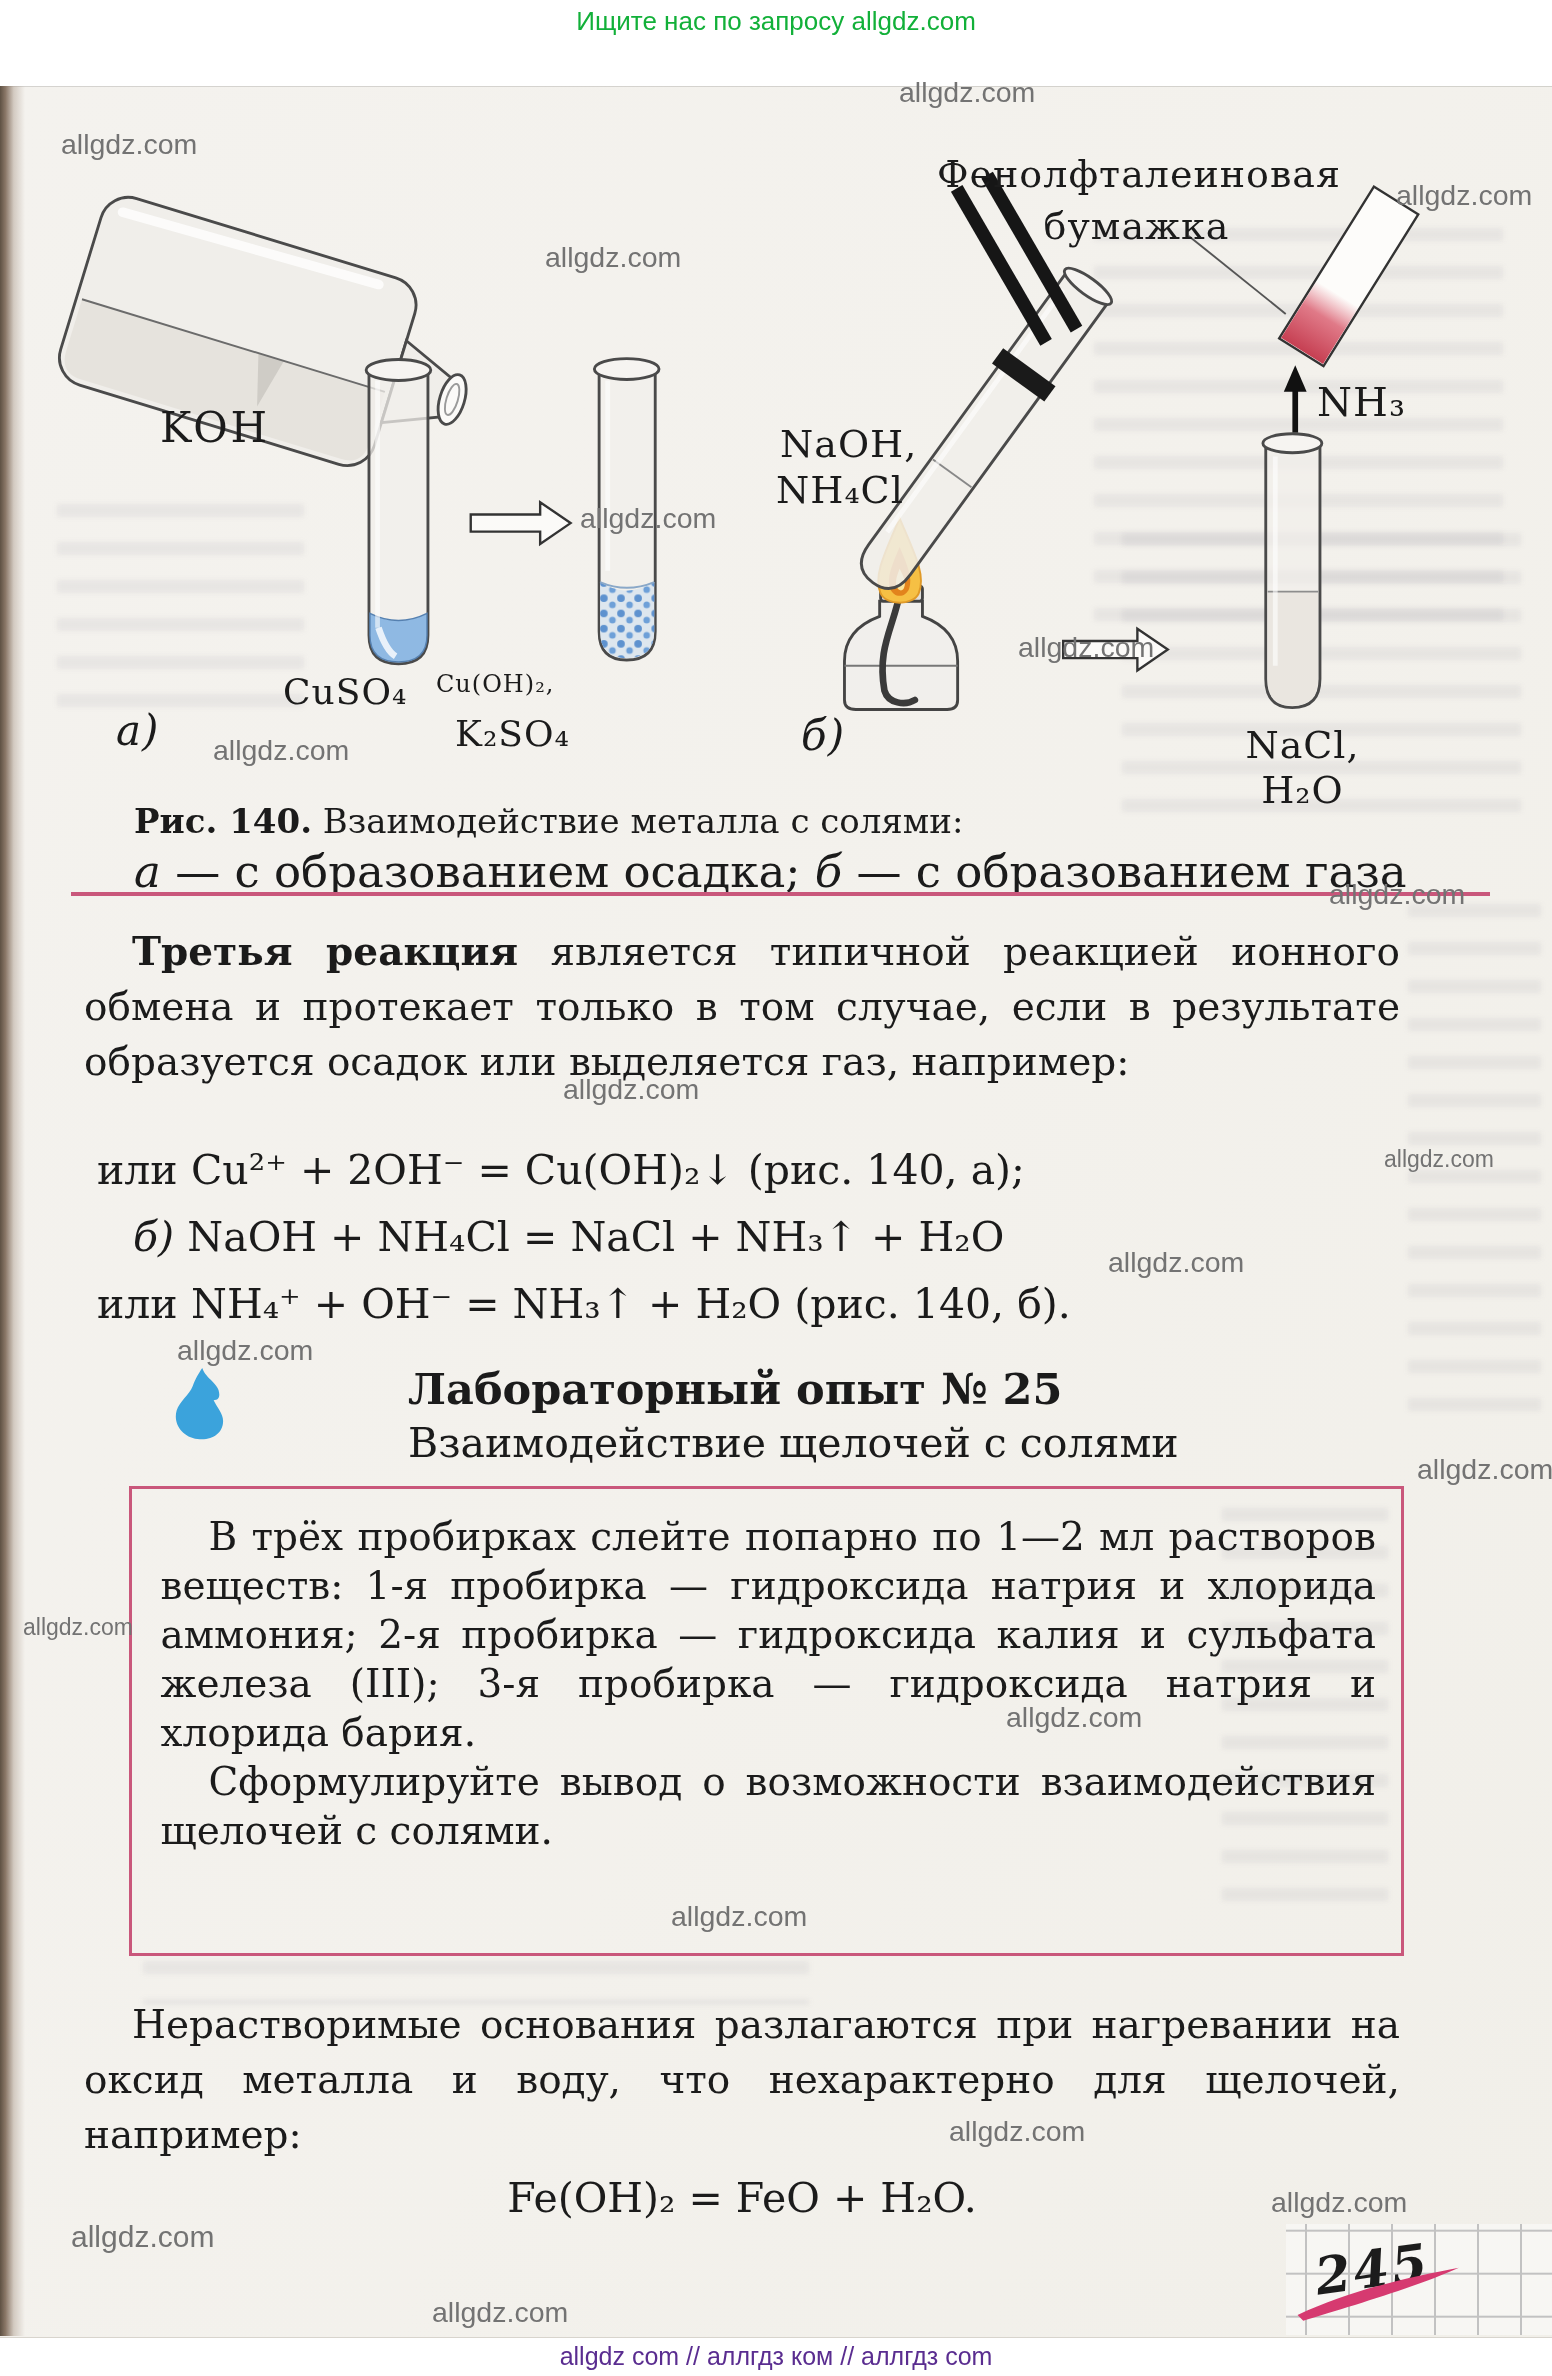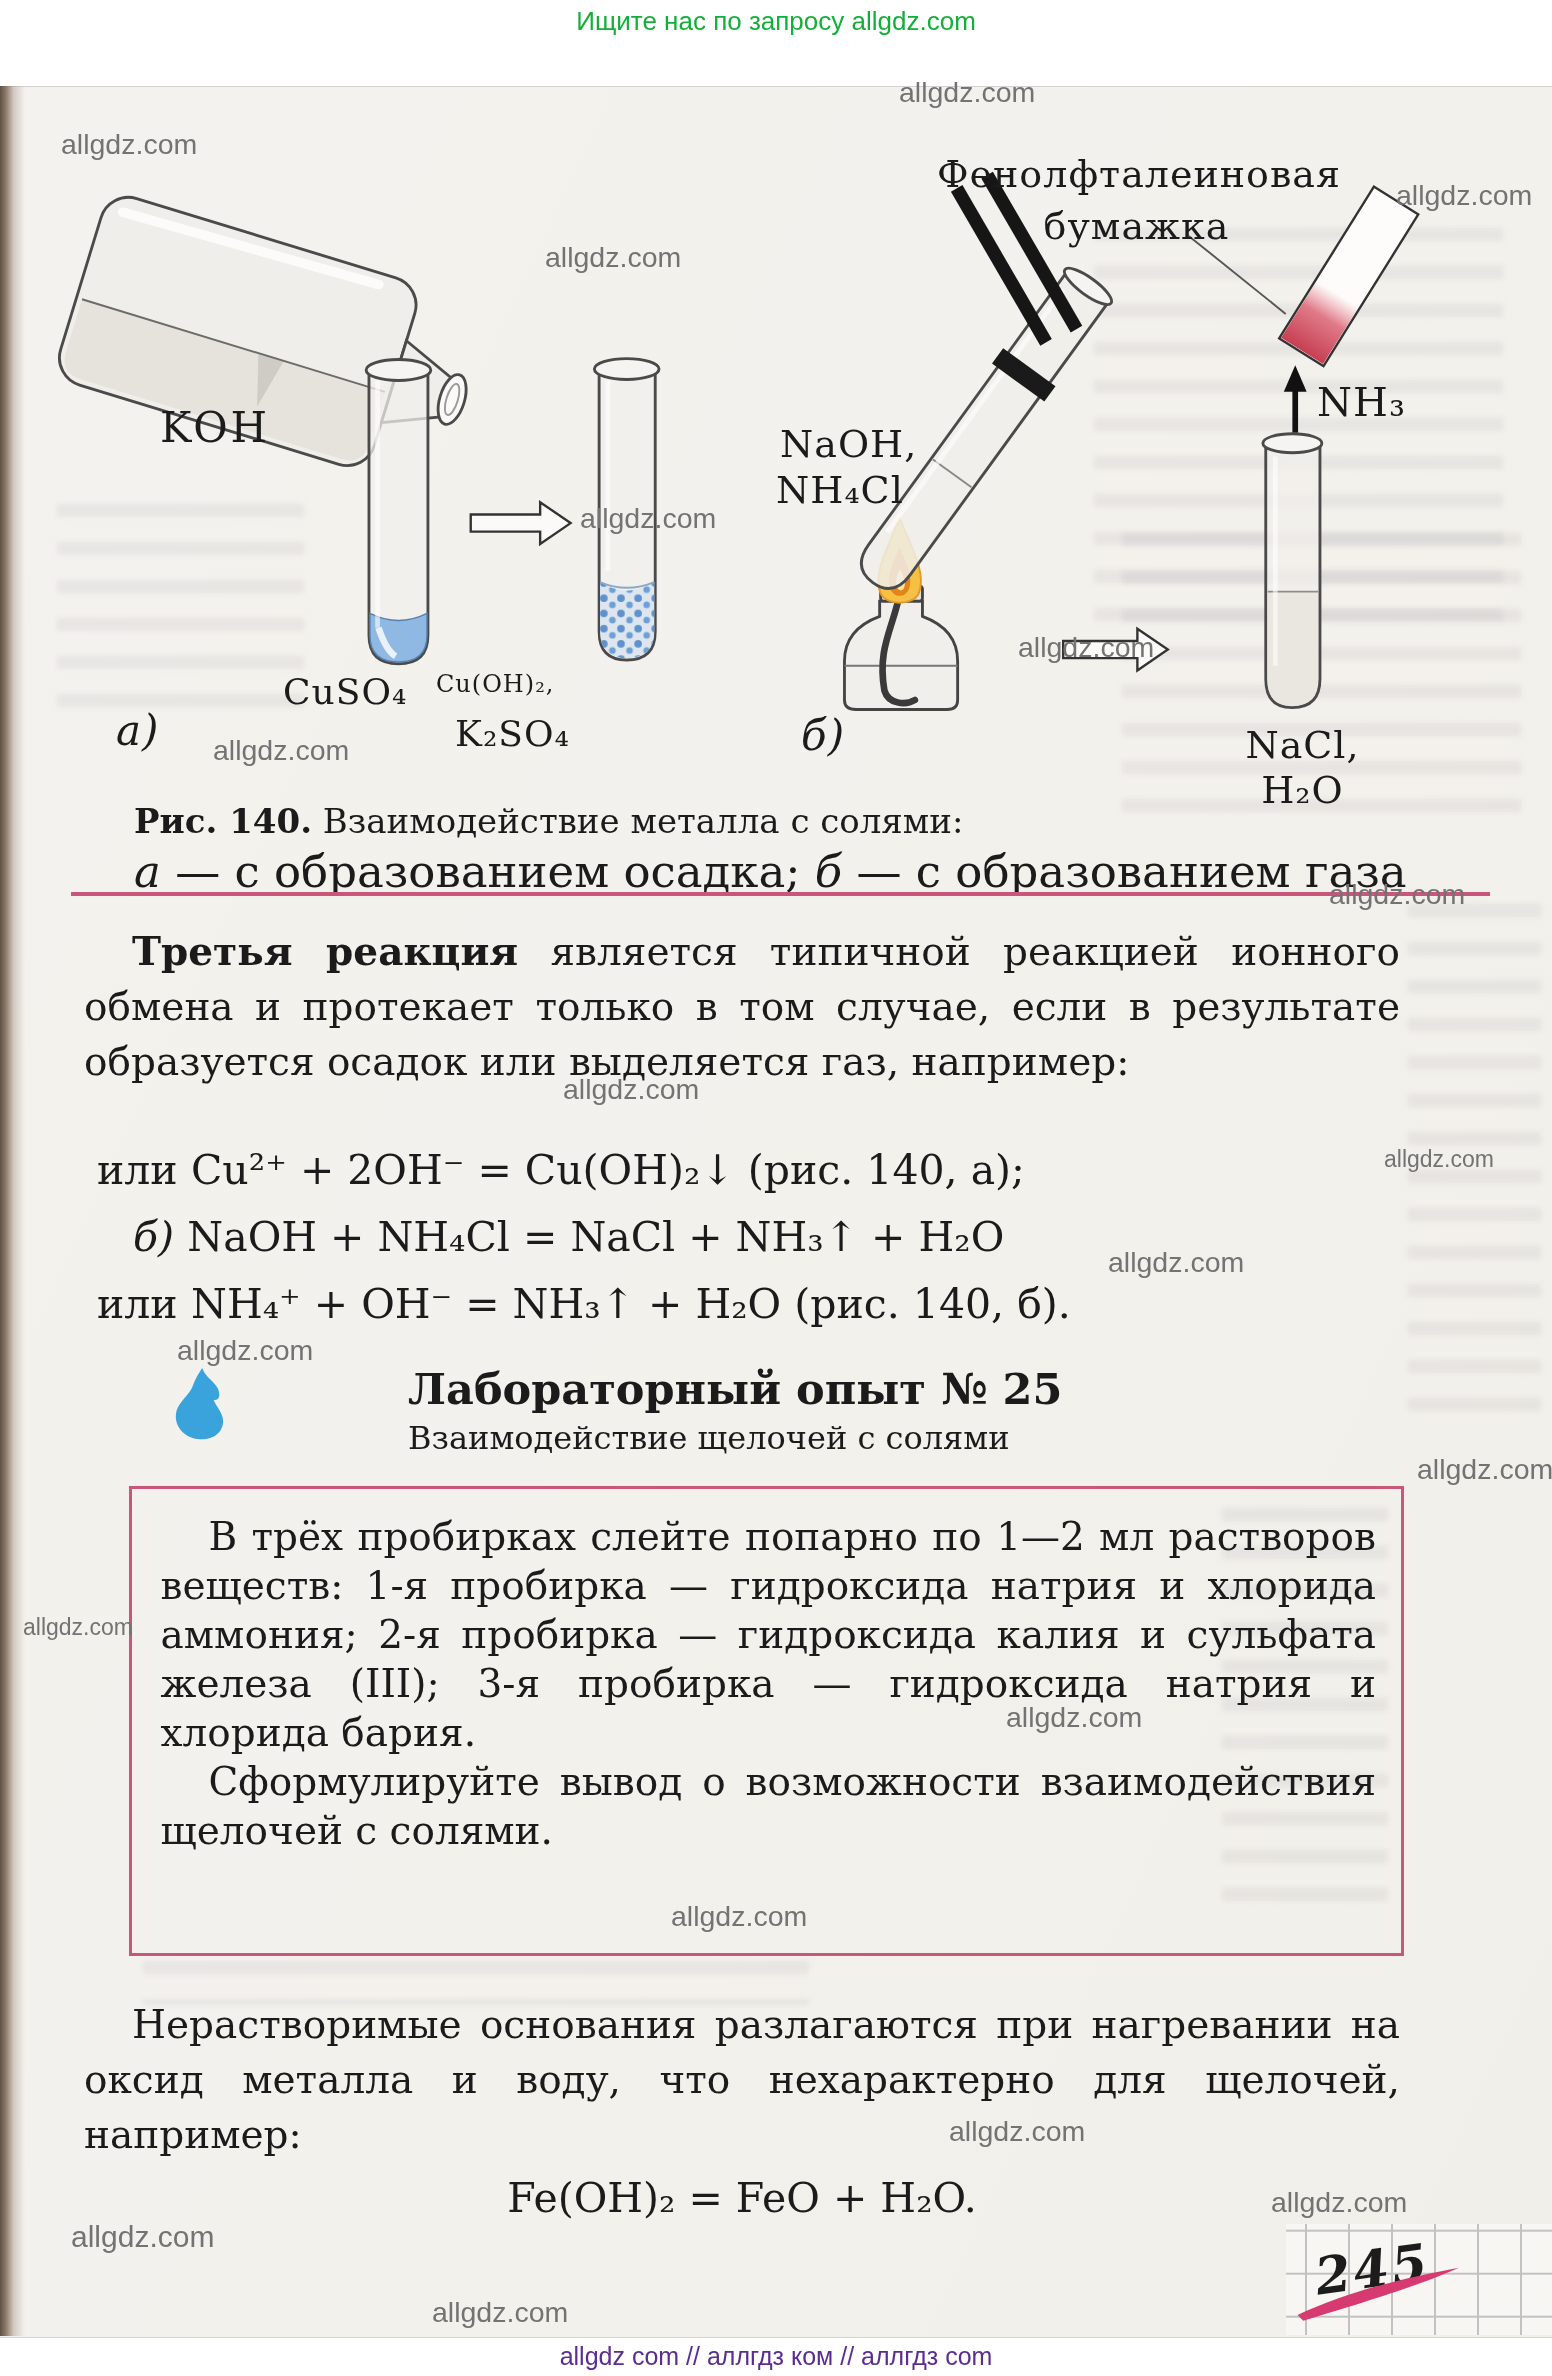--- a/index.html
+++ b/index.html
@@ -59,21 +59,21 @@
     position:absolute;left:84px;width:1316px;
     font-size:39px;line-height:55px;text-align:justify;
   }
   .para .ind{display:inline-block;width:48px;}
   .lead{font-weight:700;}
   .eqs{position:absolute;left:97px;top:1146px;font-size:41px;}
   .eq-line{height:67px;white-space:nowrap;}
   .eq-line.indent{padding-left:36px;}
   .eq-prefix{margin-right:13.3px;}
   .lab-title{position:absolute;left:408px;top:1364px;font-size:43px;font-weight:700;white-space:nowrap;}
-  .lab-subtitle{position:absolute;left:408px;top:1419px;font-size:32px;white-space:nowrap;}
+  .lab-subtitle{position:absolute;left:408px;top:1419px;font-size:41px;white-space:nowrap;}
   .labbox{
     position:absolute;left:129px;top:1486px;width:1275px;height:470px;
     border:3.3px solid #c9577b;box-sizing:border-box;
     padding:23px 25px 0 28.5px;
   }
   .labbox p{
     margin:0;font-size:39px;line-height:49px;text-align:justify;text-indent:48px;
   }
   .final-eq{
     position:absolute;left:84px;top:2174px;width:1316px;text-align:center;

